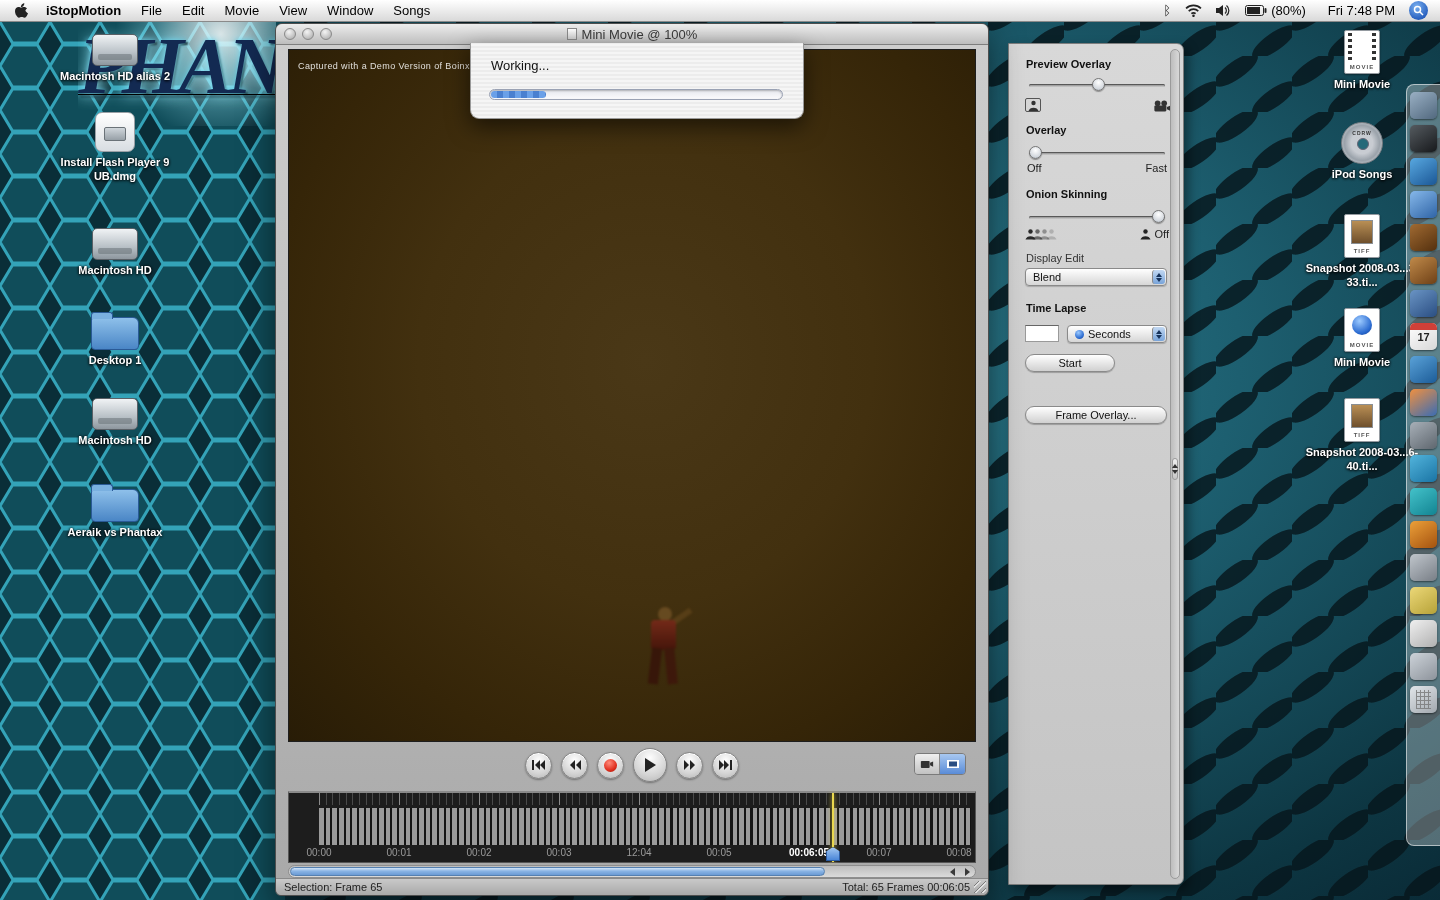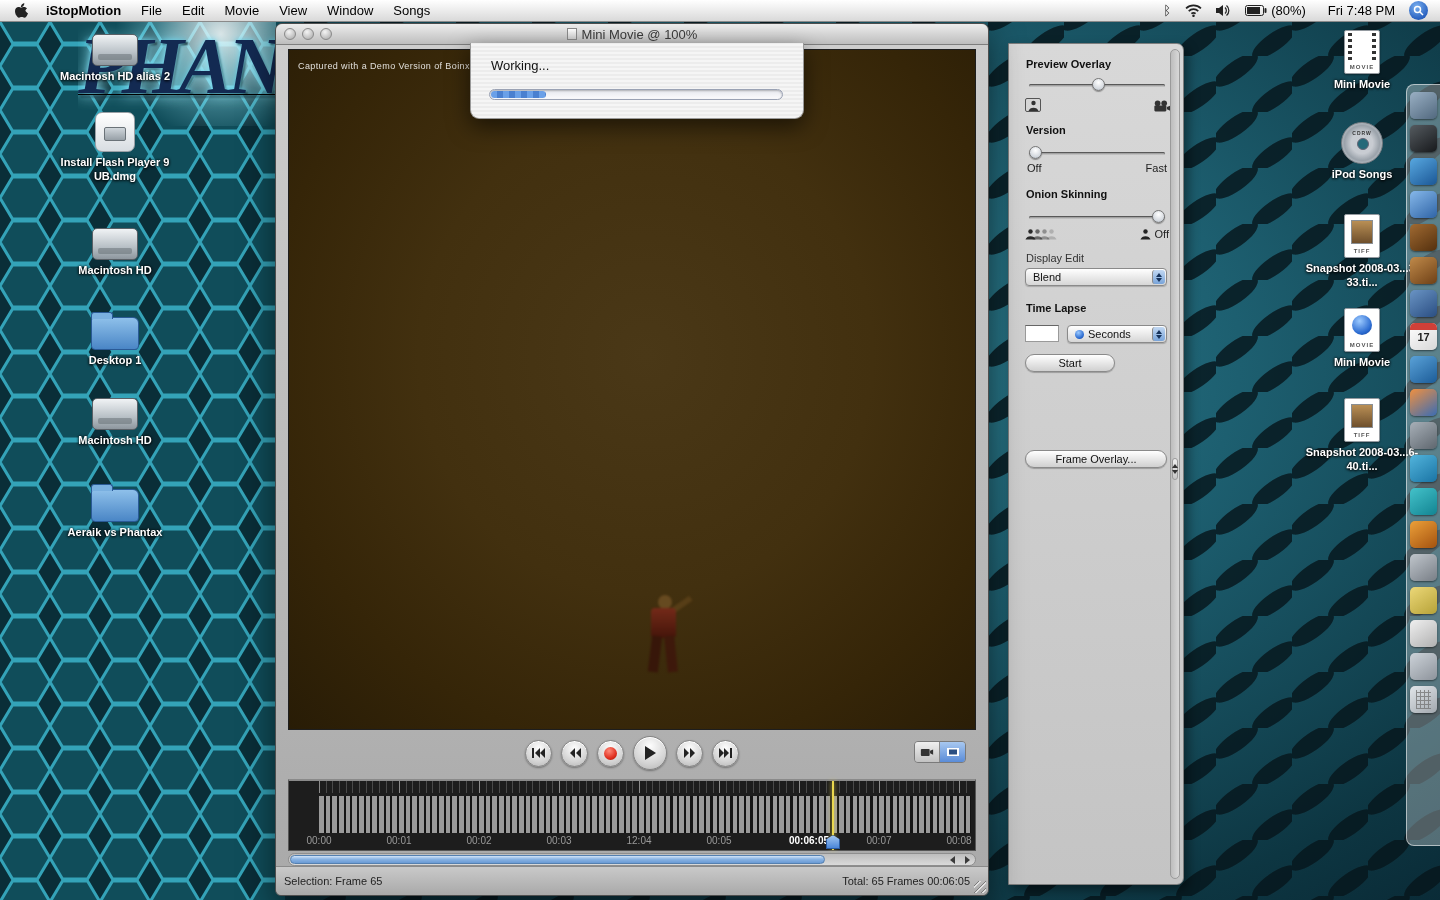--- a/index.html
+++ b/index.html
@@ -83,21 +83,21 @@
   .t7{left:568px}.t8{left:648px}
   .playhead { position:absolute; left:543px; top:0; bottom:0; width:2px; background:#ead84e; box-shadow:0 0 5px #ead84e; }
   .ph-marker { position:absolute; left:537px; bottom:1px; width:14px; height:14px; background:linear-gradient(#9ec4f0,#4a86d8); border:1px solid #2a5aa0; clip-path:polygon(50% 0, 100% 32%, 100% 100%, 0 100%, 0 32%); }
 
   .hscroll { position:relative; flex:0 0 13px; margin:2px 12px 0; background:linear-gradient(#bdbdbd,#dadada); border:1px solid #8e8e8e; border-radius:7px; }
   .hthumb { position:absolute; left:1px; top:1px; bottom:1px; width:78%; border-radius:6px; background:linear-gradient(#d2e4f8,#8ab4e4 45%,#6a9ad4); border:1px solid #5580b0; }
   .harrows { position:absolute; right:3px; top:0; bottom:0; width:24px; display:flex; align-items:center; justify-content:space-between; padding:0 2px; }
   .arr-l { width:0; height:0; border-right:5px solid #3a3a3a; border-top:4px solid transparent; border-bottom:4px solid transparent; }
   .arr-r { width:0; height:0; border-left:5px solid #3a3a3a; border-top:4px solid transparent; border-bottom:4px solid transparent; }
 
-  .statusbar { flex:0 0 16px; display:flex; justify-content:space-between; padding:8px 8px; font-size:11px; color:#222;
+  .statusbar { flex:0 0 16px; display:flex; justify-content:space-between; padding:2px 8px; font-size:11px; color:#222;
     background:linear-gradient(#c9c9c9,#a9a9a9); border-top:1px solid #8a8a8a; border-radius:0 0 6px 6px; position:relative; }
   .grip { position:absolute; right:2px; bottom:2px; width:12px; height:12px;
     background:repeating-linear-gradient(135deg, transparent 0 3px, #7a7a7a 3px 4px, #e0e0e0 4px 5px); }
 
   
   .sheet { position:fixed; left:470px; top:43px; width:334px; height:76px; z-index:6;
     background:repeating-linear-gradient(0deg, #f5f5f5 0 2px, #ececec 2px 4px); border:1px solid #9a9a9a; border-top:none; border-radius:0 0 9px 9px; box-shadow:0 8px 22px rgba(0,0,0,.55); }
   .sheet .msg { margin:15px 0 0 20px; font-size:13px; color:#111; }
   .progress { position:absolute; left:18px; right:20px; top:46px; height:11px; border:1px solid #9aa2b4; border-radius:6px; background:linear-gradient(#e6e8ee,#fbfbfd); box-shadow:inset 0 1px 2px rgba(0,0,0,.25); }
   .progress .fill { position:absolute; left:1px; top:1px; bottom:1px; border-radius:5px; background:repeating-linear-gradient(90deg, #6aa0e8 0 6px, #4a80d0 6px 12px); }
@@ -254,21 +254,21 @@
         <path d="M0.5 11 C1.5 6.5 9.5 6.5 10.5 11 Z" fill="#333"></path>
       </svg>
   </div>
   <svg style="position:absolute; right:12px; top:56px;" width="18" height="12" viewBox="0 0 16 11">
     <circle cx="4" cy="3" r="2.6" fill="#333"></circle>
       <circle cx="10" cy="3" r="2.6" fill="#333"></circle>
       <rect x="1" y="5" width="11" height="5.5" rx="1" fill="#333"></rect>
       <path d="M12.5 6.5 L16 5 v5 l-3.5 -1.5z" fill="#333"></path>
   </svg>
 
-  <div class="dh" style="top:80px;">Version</div>
+  <div class="dh" style="top:80px;">Overlay</div>
   <div class="slider" style="top:102px;">
     <div class="track"></div>
     <div class="thumb" style="left:0;"></div>
   </div>
   <div class="small-lab" style="left:18px; top:118px;">Off</div>
   <div class="small-lab" style="right:16px; top:118px;">Fast</div>
 
   <div class="dh" style="top:144px;">Onion Skinning</div>
   <div class="slider" style="top:166px;">
     <div class="track"></div>
@@ -313,21 +313,21 @@
   <input class="tl-field" style="left: 16px; top: 281px;" value="">
   <div class="popup" style="left:58px; top:281px; width:100px;">
     <i class="qt-dot"></i><span>Seconds</span>
     <span class="arrows">
         <i class="up"></i>
         <i class="dn"></i>
       </span>
   </div>
   <div class="abtn" style="left:16px; top:310px; width:90px;">Start</div>
 
-  <div class="abtn" style="left:16px; top:362px; width:142px;margin-top:44px;">Frame Overlay...</div>
+  <div class="abtn" style="left:16px; top:362px; width:142px;">Frame Overlay...</div>
 
   <div class="dscroll">
     <div class="sarr">
         <i class="u"></i>
         <i class="d"></i>
       </div>
   </div>
 </div>
 
 <div class="window">

